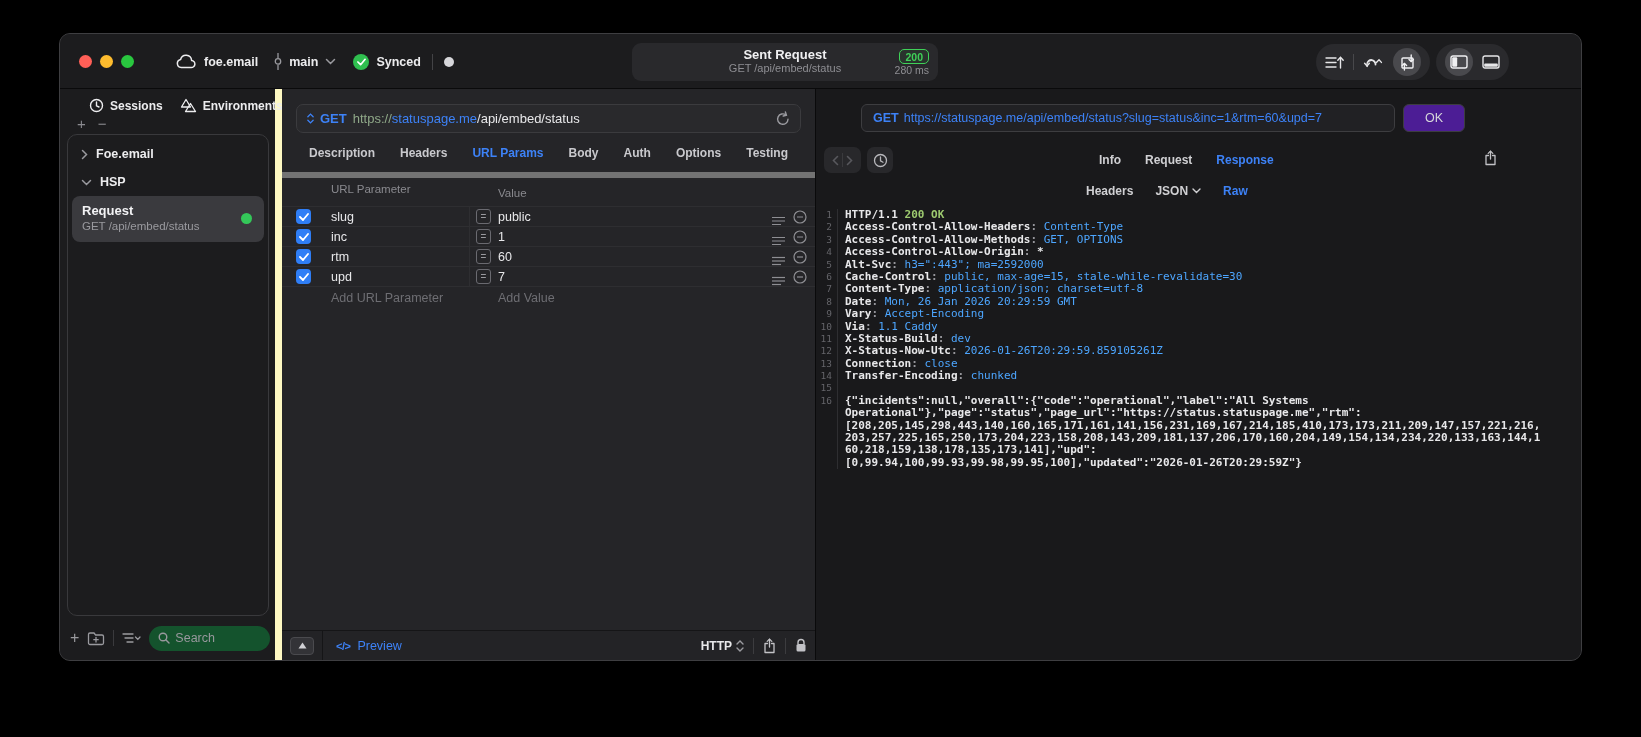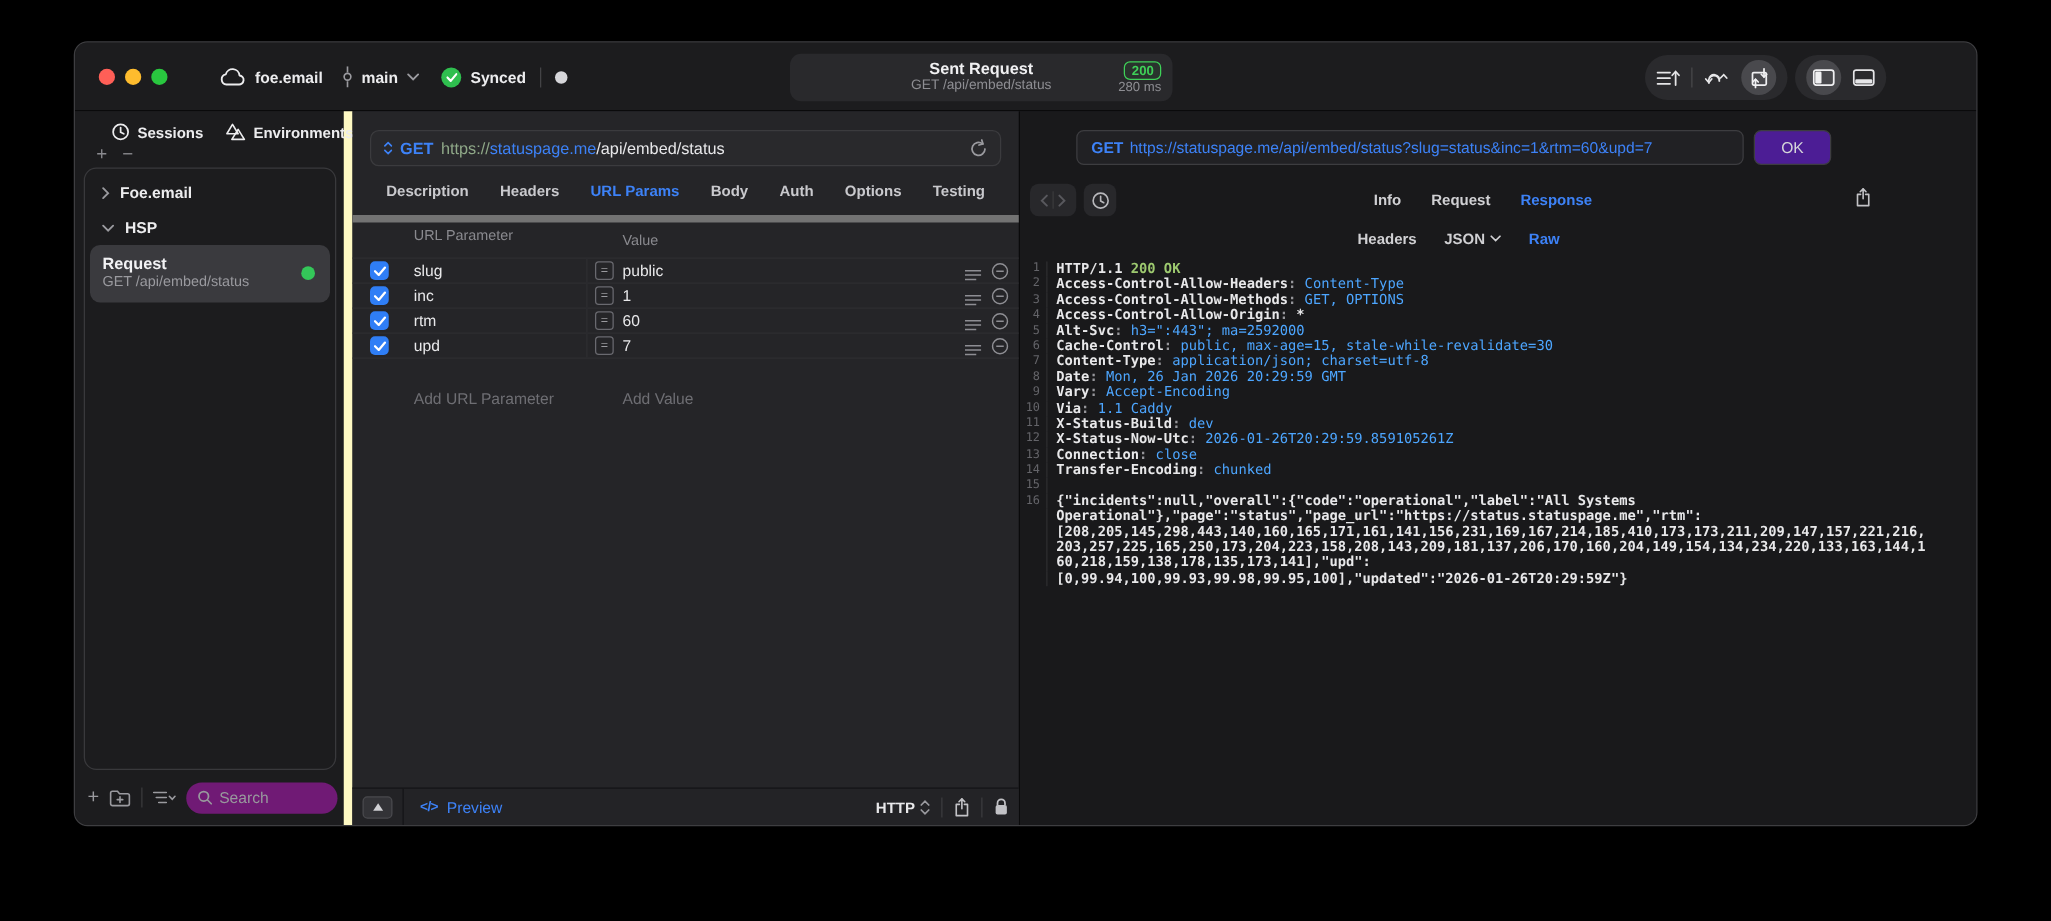--- a/index.html
+++ b/index.html
@@ -47,21 +47,21 @@
   .sb-panel { position:absolute; left:7px; right:6px; top:45px; bottom:44px; border:1px solid #39393c; border-radius:10px; }
   .tree-item { position:absolute; left:13px; display:flex; align-items:center; gap:8px;
                color:#ececee; font-size:12.5px; font-weight:700; }
   .req-row { position:absolute; left:4px; right:4px; top:61px; height:46px; background:#3a3a3e; border-radius:8px; padding:7px 10px; }
   .req-name { font-size:13px; font-weight:700; color:#f2f2f4; line-height:15px; }
   .req-sub { font-size:11.5px; color:#9a9a9f; line-height:14px; margin-top:1px; }
   .req-dot { position:absolute; right:12px; top:17px; width:11px; height:11px; border-radius:50%; background:#34c759; }
   .sb-toolbar { position:absolute; left:10px; right:5px; bottom:9px; height:26px; display:flex; align-items:center; gap:8px; }
   .sb-plus { color:#9a9a9f; font-size:16px; line-height:16px; font-weight:400; }
   .sb-div { width:1px; height:16px; background:#3a3a3d; }
-  .search-pill { flex:1; height:25px; border-radius:13px; background:#701a75; display:flex; align-items:center; padding:0 9px; gap:5px; }
+  .search-pill { flex:1; height:25px; border-radius:13px; background:#14532d; display:flex; align-items:center; padding:0 9px; gap:5px; }
   .search-pill span { color:#98989d; font-size:12.5px; }
 
   
   .urlbar { position:absolute; left:14px; right:14px; top:15px; height:29px; background:#29292c;
             border:1px solid #3b3b3e; border-radius:7px; display:flex; align-items:center; padding:0 10px; gap:6px; }
   .m-method { color:#3d82f7; font-size:13px; font-weight:700; }
   .m-url { font-size:13px; white-space:nowrap; }
   .u-scheme { color:#8fa888; } .u-host { color:#3d82f7; } .u-path { color:#e8e8ea; }
   .u-refresh { margin-left:auto; }
   .mid-tabs { position:absolute; left:0; right:0; top:44px; height:45px; display:flex; align-items:center;
@@ -74,21 +74,21 @@
   .p-head .c2 { position:absolute; left:216px; top:8px; font-size:11.5px; color:#8a8a8f; }
   .param-row { position:relative; height:20px; border-bottom:1px solid #2e2e31; }
   .pcheck { position:absolute; left:14px; top:2px; width:15px; height:15px; border-radius:4px; background:#2f7ef6;
             display:flex; align-items:center; justify-content:center; }
   .pname { position:absolute; left:49px; top:0; line-height:20px; font-size:12.5px; color:#e8e8ea; }
   .vline { position:absolute; left:187px; top:0; bottom:0; width:1px; background:#2e2e31; }
   .eqbox { position:absolute; left:194px; top:2px; width:15px; height:15px; border:1px solid #6a6a70; border-radius:3px;
            color:#9a9a9f; font-size:10px; line-height:13px; text-align:center; }
   .pval { position:absolute; left:216px; top:0; line-height:20px; font-size:12.5px; color:#e8e8ea; }
   .picon1 { position:absolute; left:490px; top:5px; } .picon2 { position:absolute; left:511px; top:3px; }
-  .add-row { position:relative; height:22px;margin-top:21px; }
+  .add-row { position:relative; height:22px; }
   .add-row .a1 { position:absolute; left:49px; top:4px; font-size:12.5px; color:#6e6e73; }
   .add-row .a2 { position:absolute; left:216px; top:4px; font-size:12.5px; color:#6e6e73; }
   .mid-footer { margin-top:auto; height:30px; flex:none; border-top:1px solid #151517; background:#232326;
                 display:flex; align-items:center; padding:0 8px; }
   .collapse-btn { width:24px; height:18px; border:1px solid #4a4a4e; border-radius:4px; background:#333337;
                   display:flex; align-items:center; justify-content:center; }
   .foot-div { width:1px; height:30px; background:#151517; margin-left:8px; }
   .preview { display:flex; align-items:center; gap:7px; margin-left:13px; color:#3d82f7; }
   .preview .code-glyph { font-size:11px; font-weight:700; letter-spacing:-.5px; }
   .preview .lbl { font-size:12.5px; font-weight:400; }

